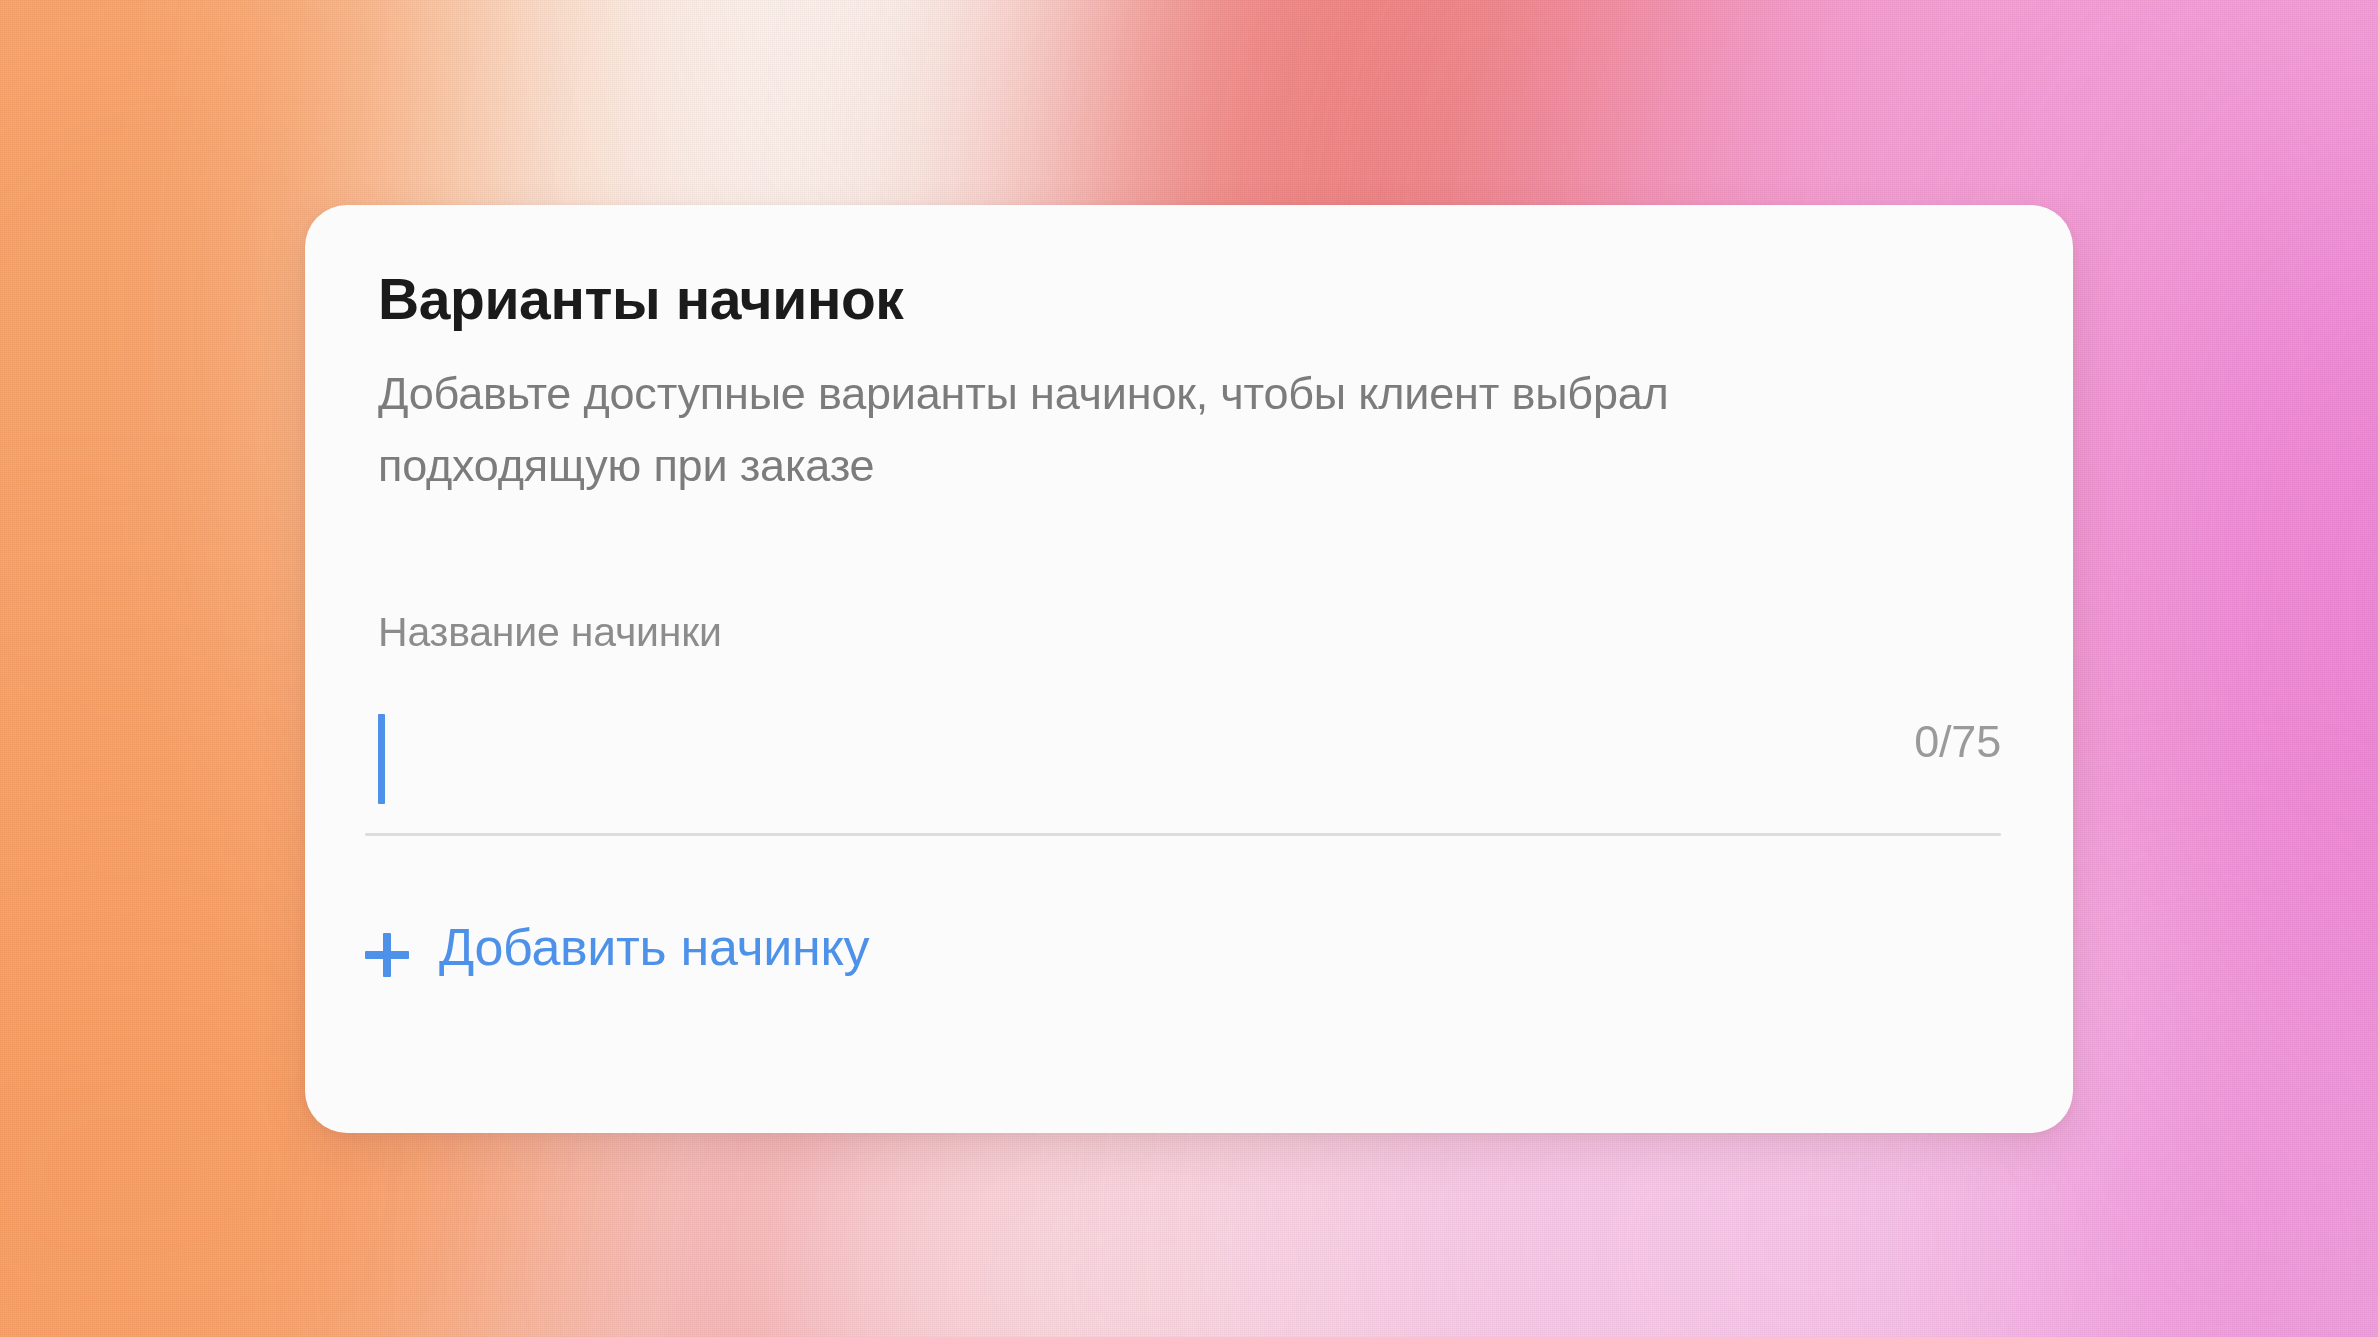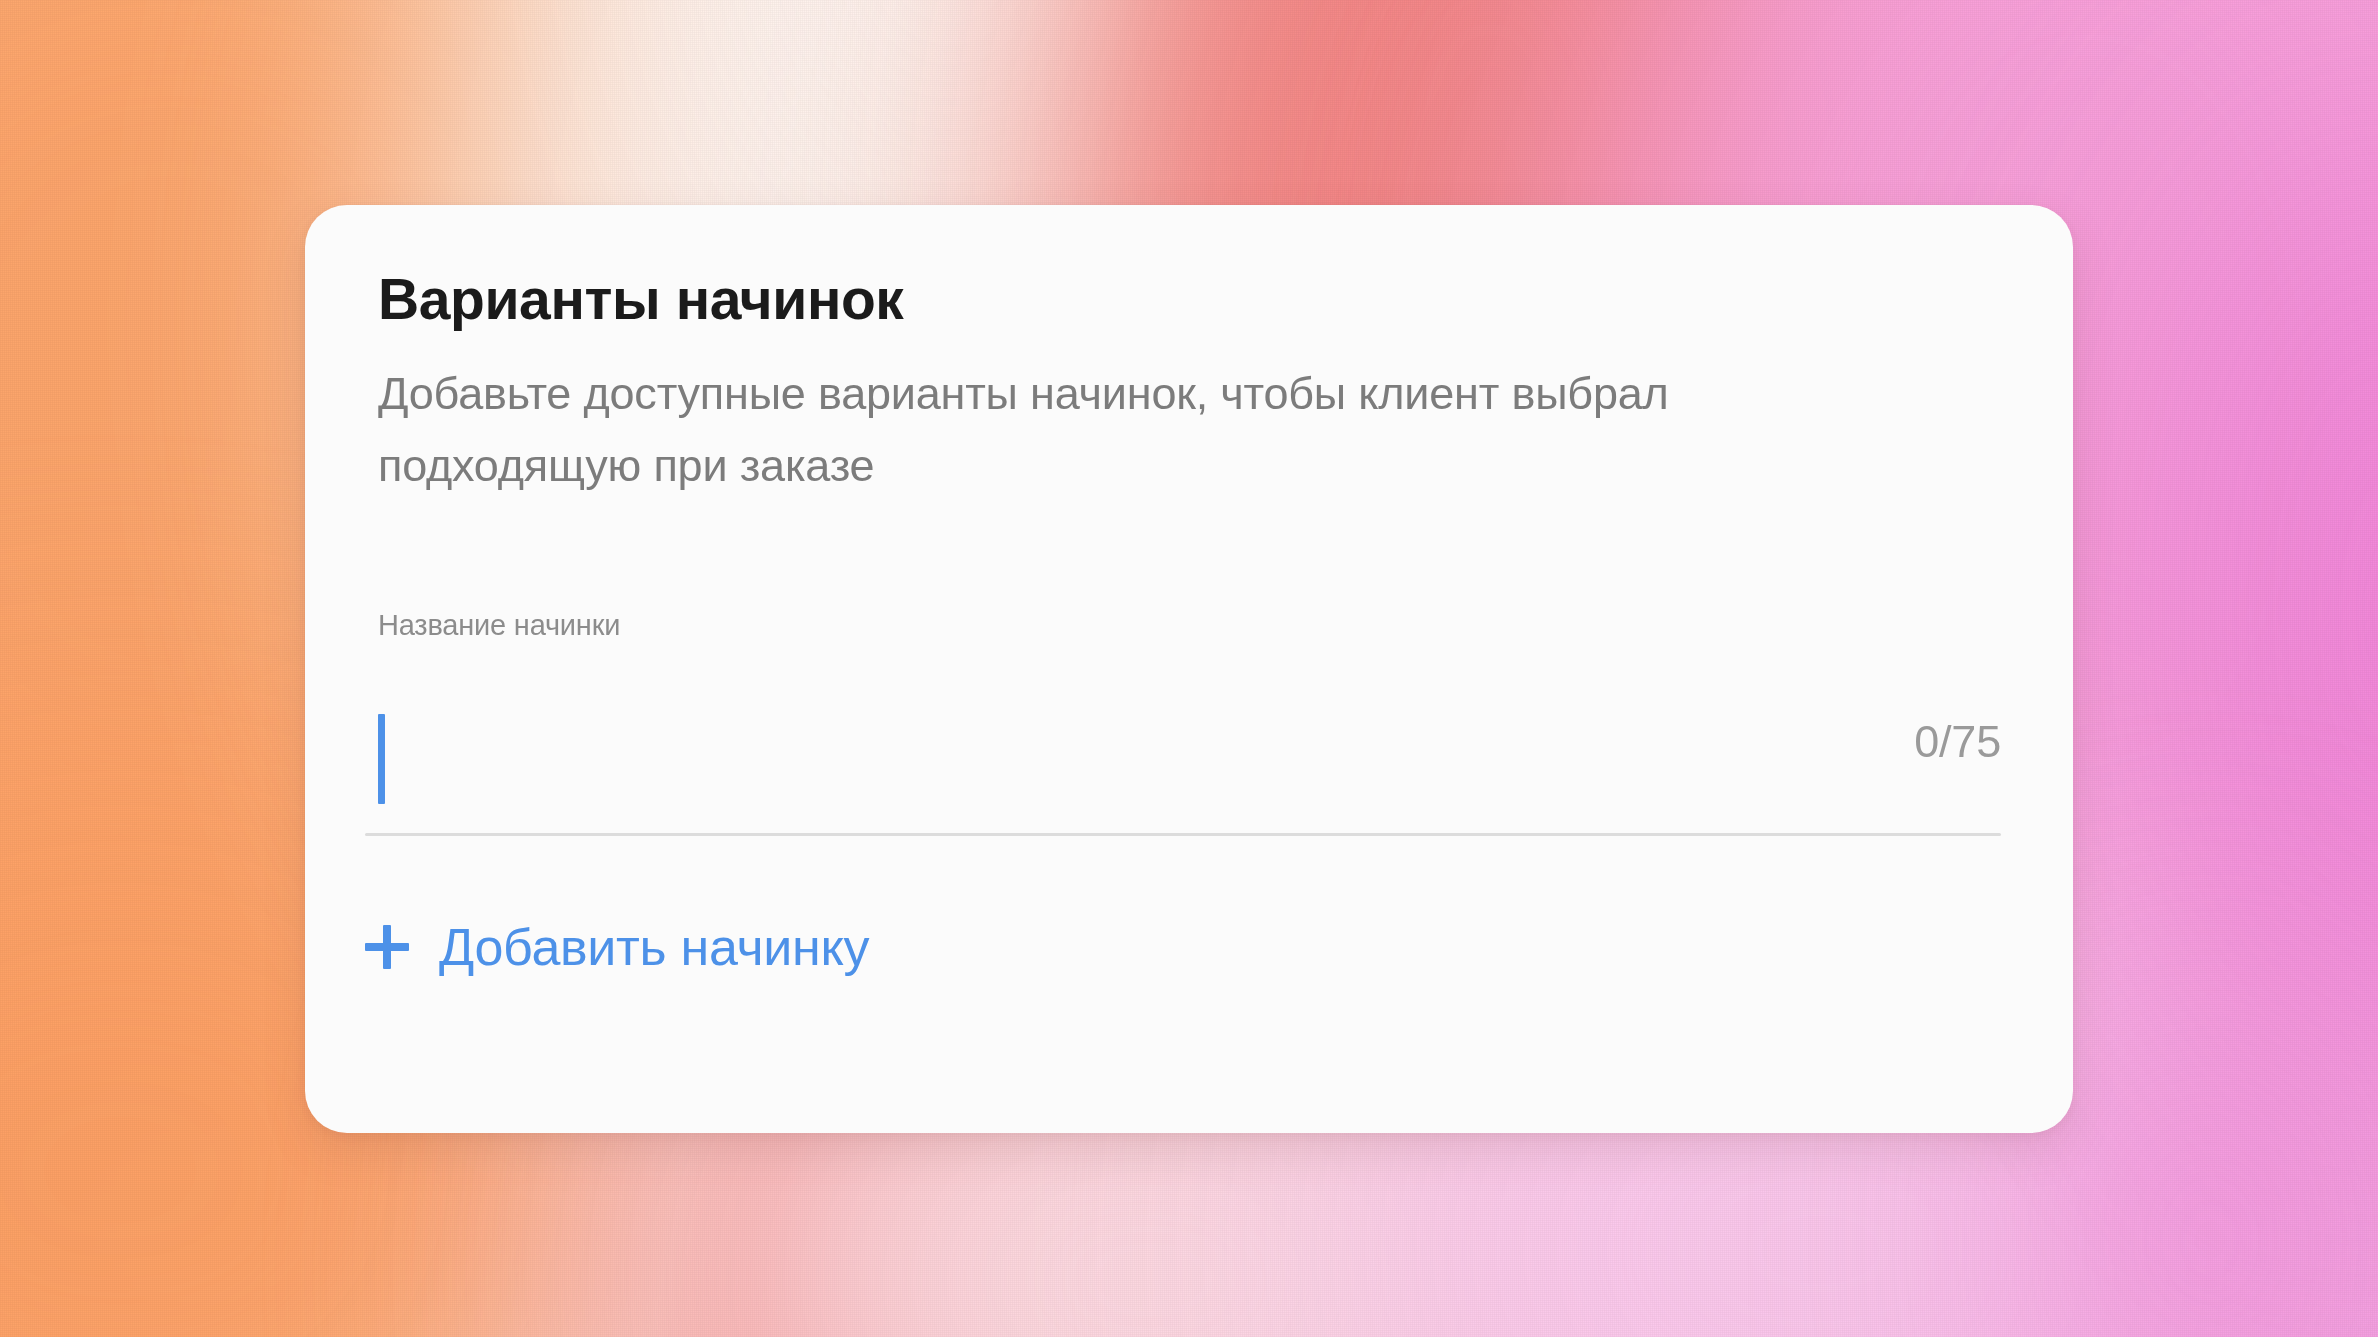--- a/index.html
+++ b/index.html
@@ -157,21 +157,21 @@
   #field {
     position: absolute;
     left: 60px;
     top: 404px;
     width: 1636px;
   }
   #field-label {
     position: absolute;
     left: 13px;
     top: 0;
-    font-size: 29px;
+    font-size: 41px;
     color: #8c8c8c;
     letter-spacing: -0.2px;
     white-space: nowrap;
   }
   #field-input-row {
     position: absolute;
     left: 0;
     top: 85px;
     width: 1636px;
     height: 112px;
@@ -217,21 +217,21 @@
     background: #dcdcdc;
     border-radius: 2px;
   }
 
   
   #add-button {
     position: absolute;
     left: 60px;
     top: 712px;
     display: flex;
-    align-items: center;
+    align-items: flex-end;
     gap: 30px;
     cursor: pointer;
     user-select: none;
   }
   #add-icon {
     position: relative;
     width: 44px;
     height: 44px;
     flex: none;
   }

